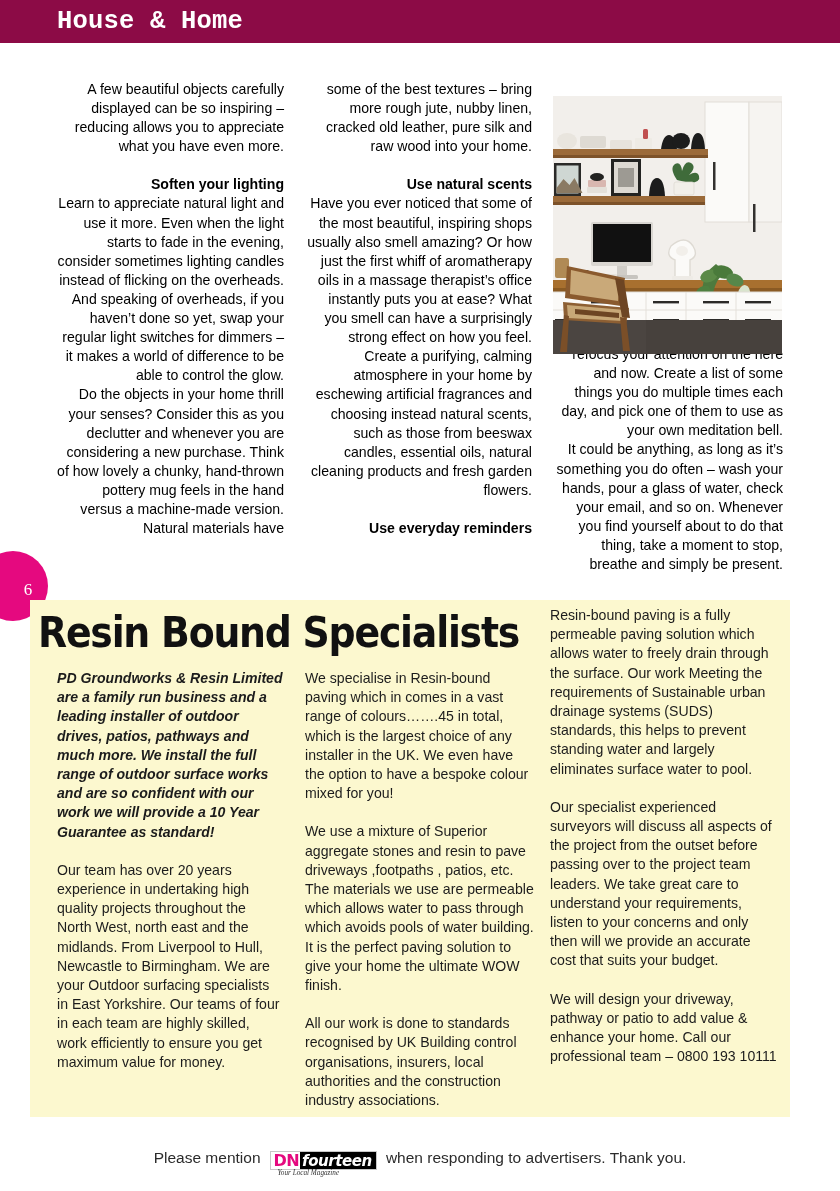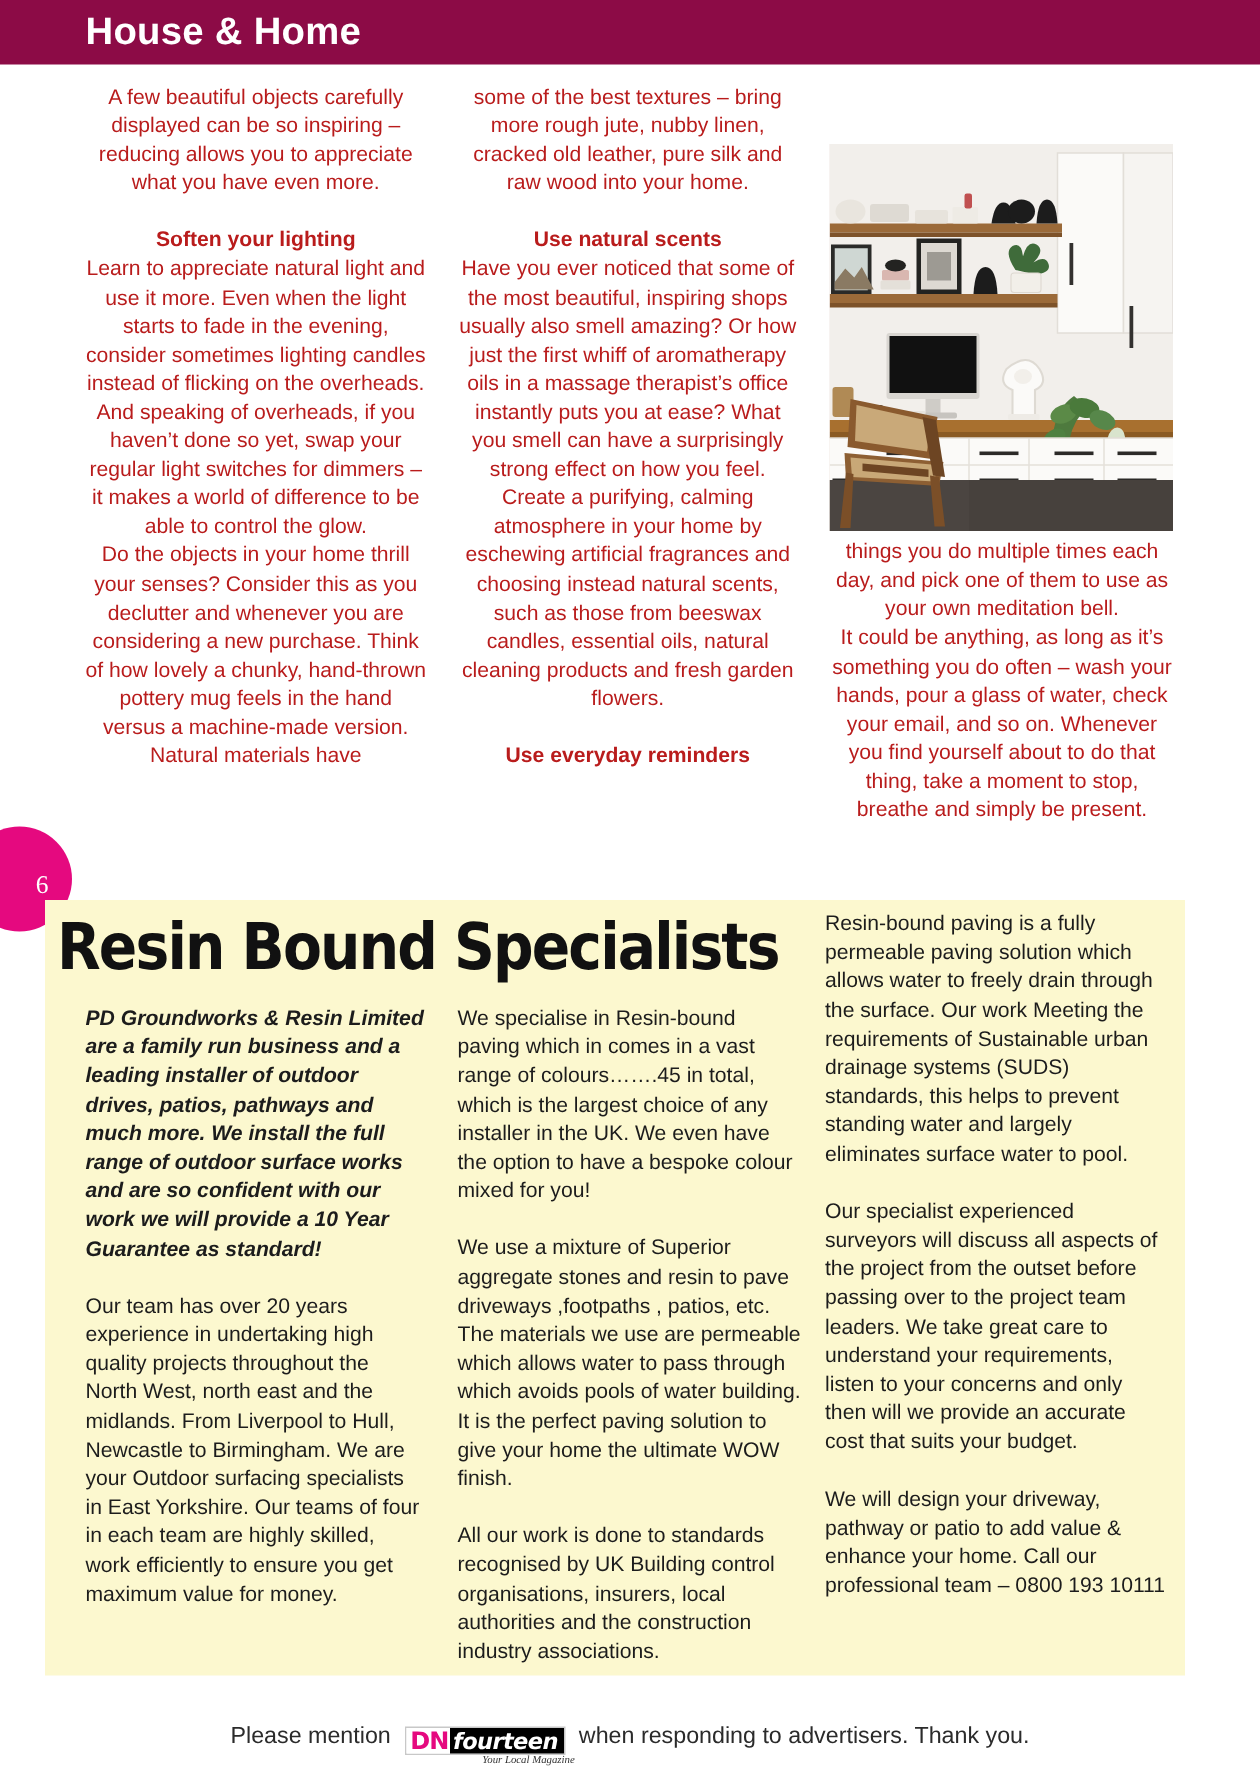--- a/index.html
+++ b/index.html
@@ -26,38 +26,39 @@
     background: #8c0b46;
   }
   .header-title {
     position: absolute;
     left: 57px;
     top: 7px;
     font-size: 25.5px;
     font-weight: bold;
     color: #ffffff;
     letter-spacing: 0.2px;
-    font-family: Liberation Sans, sans-serif;
+    font-family: Liberation Mono, monospace;
     text-align: center;
   }
 
   
   .article {
     position: absolute;
     left: 0;
     top: 43px;
     width: 840px;
     height: 553px;
   }
   .col {
     position: absolute;
     font-size: 14.1px;
     line-height: 19.1px;
-    color: #b91c1c;
-    text-align: center;
+    color: #000000;
+    text-align: right;
+    margin-top: 25px;
   }
   .col p {
     margin: 0 0 0 0;
   }
   .col p.gap {
     margin-top: 19px;
   }
   .subhead {
     font-weight: bold;
     margin: 0;
@@ -188,21 +189,20 @@
   }
   .logo-tag {
     position: absolute;
     left: 8px;
     top: 18px;
     font-family: "Liberation Serif", serif;
     font-style: italic;
     font-size: 7.2px;
     color: #333333;
     white-space: nowrap;
-    margin-left: 44px;
   }
 </style>
 </head>
 <body>
 
 <div class="header-bar"></div>
 <div class="header-title">House &amp; Home</div>
 
 <div class="article">
 

